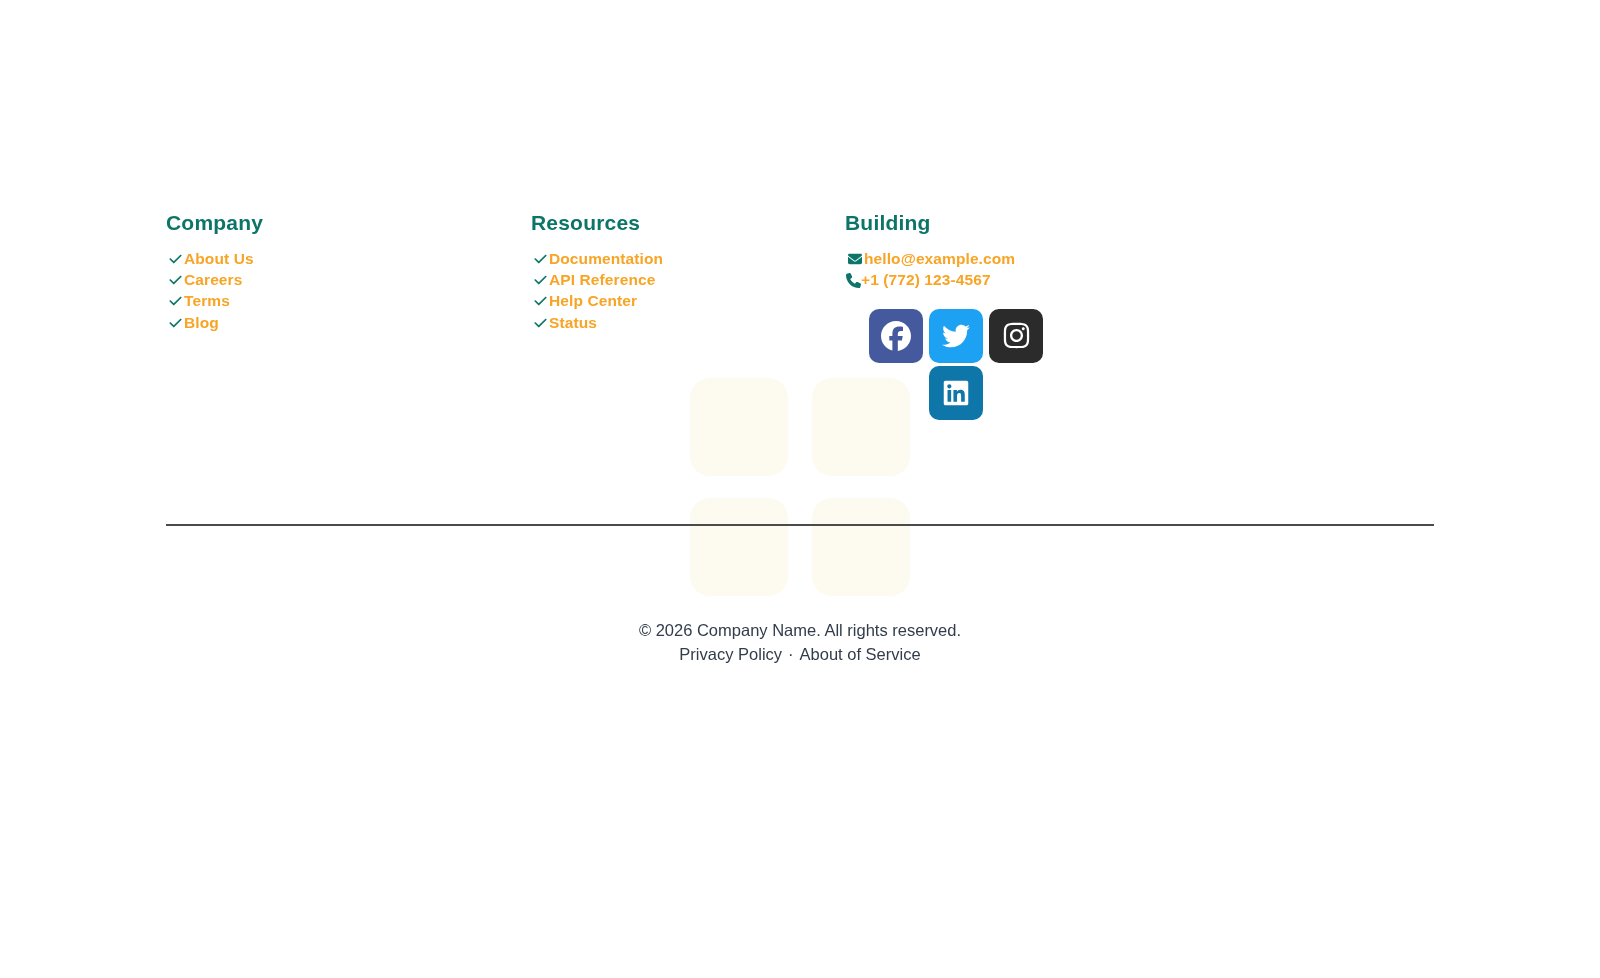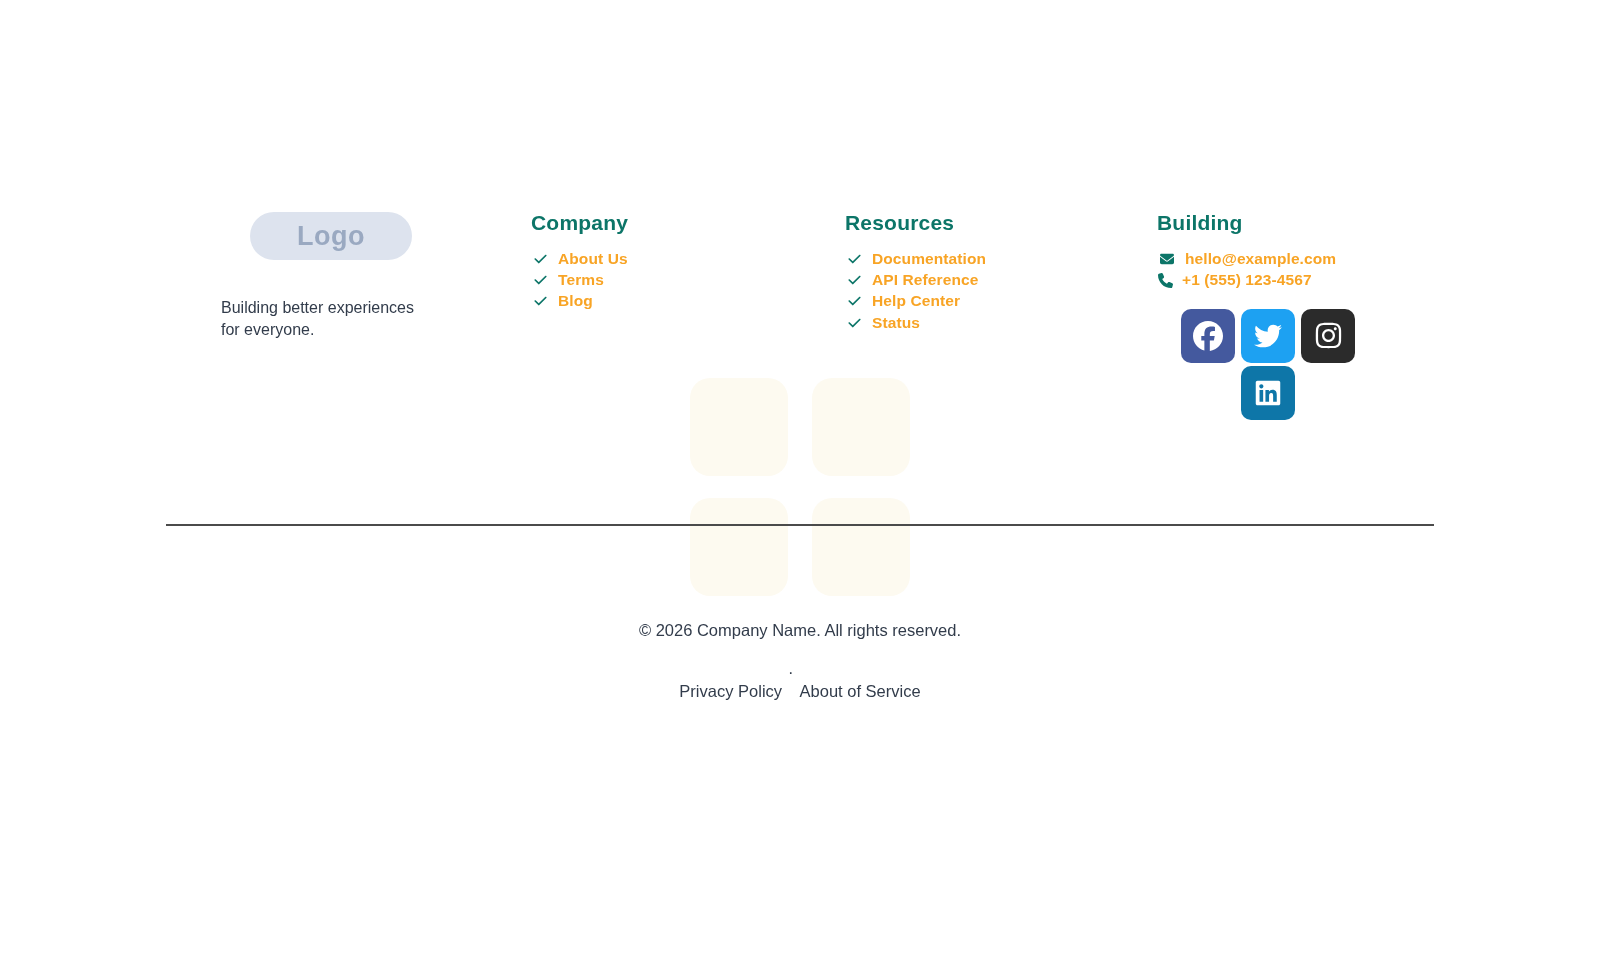--- a/index.html
+++ b/index.html
@@ -47,21 +47,21 @@
 
   
   .col h3 {
     font-size: 21px; line-height: 24px; font-weight: 700;
     letter-spacing: 0.2px;
     color: var(--teal, #0c7568);
     margin-bottom: 13px;
   }
   .col ul { list-style: none; }
   .col li {
-    display: flex; align-items: center; gap: 9px;
+    display: flex; align-items: center; 
     height: 21.4px;
     font-size: 15.5px; font-weight: 600; letter-spacing: 0.1px;
     color: var(--orange, #f8a425);
     cursor: pointer;
     padding-left: 1px;
   }
   .col li .li-icon { display: inline-flex; color: var(--teal, #0c7568); flex: none; }
 
   
   .social {
@@ -82,64 +82,63 @@
     position: relative; z-index: 2;
   }
   .footer-bottom {
     margin-top: 92px; padding: 0 27px 0 27px;
     display: flex; justify-content: space-between; align-items: center;
     font-size: 16.5px; line-height: 24px; font-weight: 500;
     color: var(--text_dark, #323c4b);
     flex-direction: column;
   }
   .legal { display: flex; gap: 6px; align-items: center; }
-  .legal a { color: var(--text_dark, #323c4b); text-decoration: none; cursor: pointer; margin-top: 37px; }
+  .legal a { color: var(--text_dark, #323c4b); text-decoration: none; cursor: pointer; }
 </style>
 </head>
 <body>
 
 <div class="page">
 
   <div class="decor">
     <div class="sq"></div>
     <div class="sq"></div>
     <div class="sq"></div>
     <div class="sq"></div>
   </div>
 
   <footer class="footer">
     <div class="footer-main">
 
-      <div class="col">
-        <div class="logo-pill">
-          <span>Logo</span>
-        </div>
-        <div class="tagline">
-          <div>Building better experiences</div>
-          <div>for everyone.</div>
-        </div>
-      </div>
 
       <div class="col">
         <h3>Company</h3>
         <ul>
           <li>
             <span class="li-icon">
                 <svg width="17" height="14" viewBox="0 0 448 512" fill="currentColor">
                   <path d="M438.6 105.4c12.5 12.5 12.5 32.8 0 45.3l-256 256c-12.5 12.5-32.8 12.5-45.3 0l-128-128c-12.5-12.5-12.5-32.8 0-45.3s32.8-12.5 45.3 0L160 338.7 393.4 105.4c12.5-12.5 32.8-12.5 45.3 0z"></path>
                 </svg>
               </span>
             <span>About Us</span>
           </li>
           <li>
             <span class="li-icon">
                 <svg width="17" height="14" viewBox="0 0 448 512" fill="currentColor">
                   <path d="M438.6 105.4c12.5 12.5 12.5 32.8 0 45.3l-256 256c-12.5 12.5-32.8 12.5-45.3 0l-128-128c-12.5-12.5-12.5-32.8 0-45.3s32.8-12.5 45.3 0L160 338.7 393.4 105.4c12.5-12.5 32.8-12.5 45.3 0z"></path>
                 </svg>
               </span>
+            <span>Careers</span>
+          </li>
+          <li>
+            <span class="li-icon">
+                <svg width="17" height="14" viewBox="0 0 448 512" fill="currentColor">
+                  <path d="M438.6 105.4c12.5 12.5 12.5 32.8 0 45.3l-256 256c-12.5 12.5-32.8 12.5-45.3 0l-128-128c-12.5-12.5-12.5-32.8 0-45.3s32.8-12.5 45.3 0L160 338.7 393.4 105.4c12.5-12.5 32.8-12.5 45.3 0z"></path>
+                </svg>
+              </span>
             <span>Terms</span>
           </li>
           <li>
             <span class="li-icon">
                 <svg width="17" height="14" viewBox="0 0 448 512" fill="currentColor">
                   <path d="M438.6 105.4c12.5 12.5 12.5 32.8 0 45.3l-256 256c-12.5 12.5-32.8 12.5-45.3 0l-128-128c-12.5-12.5-12.5-32.8 0-45.3s32.8-12.5 45.3 0L160 338.7 393.4 105.4c12.5-12.5 32.8-12.5 45.3 0z"></path>
                 </svg>
               </span>
             <span>Blog</span>
           </li>
@@ -194,21 +193,21 @@
                 </svg>
               </span>
             <span>hello@example.com</span>
           </li>
           <li>
             <span class="li-icon">
                 <svg width="15" height="15" viewBox="0 0 512 512" fill="currentColor">
                   <path d="M164.9 24.6c-7.7-18.6-28-28.5-47.4-23.2l-88 24C12.1 30.2 0 46 0 64C0 311.4 200.6 512 448 512c18 0 33.8-12.1 38.6-29.5l24-88c5.3-19.4-4.6-39.7-23.2-47.4l-96-40c-16.3-6.8-35.2-2.1-46.3 11.6L304.7 368C234.3 334.7 177.3 277.7 144 207.3L193.3 167c13.7-11.2 18.4-30 11.6-46.3l-40-96z"></path>
                 </svg>
               </span>
-            <span>+1 (555) 123-4567</span>
+            <span>+1 (772) 123-4567</span>
           </li>
         </ul>
         <div class="social">
           <button class="social-btn" style="background: rgb(68, 89, 158);">
             <span style="display:inline-flex">
                 <svg width="30" height="30" viewBox="0 0 512 512" fill="currentColor">
                   <path d="M512 256C512 114.6 397.4 0 256 0S0 114.6 0 256C0 376 82.7 476.8 194.2 504.5V334.2H141.4V256h52.8V222.3c0-87.1 39.4-127.5 125-127.5c16.2 0 44.2 3.2 55.7 6.4V172c-6-.6-16.5-1-29.6-1c-42 0-58.2 15.9-58.2 57.2V256h83.6l-14.4 78.2H287V510.1C413.8 494.8 512 386.9 512 256z"></path>
                 </svg>
               </span>
           </button>

